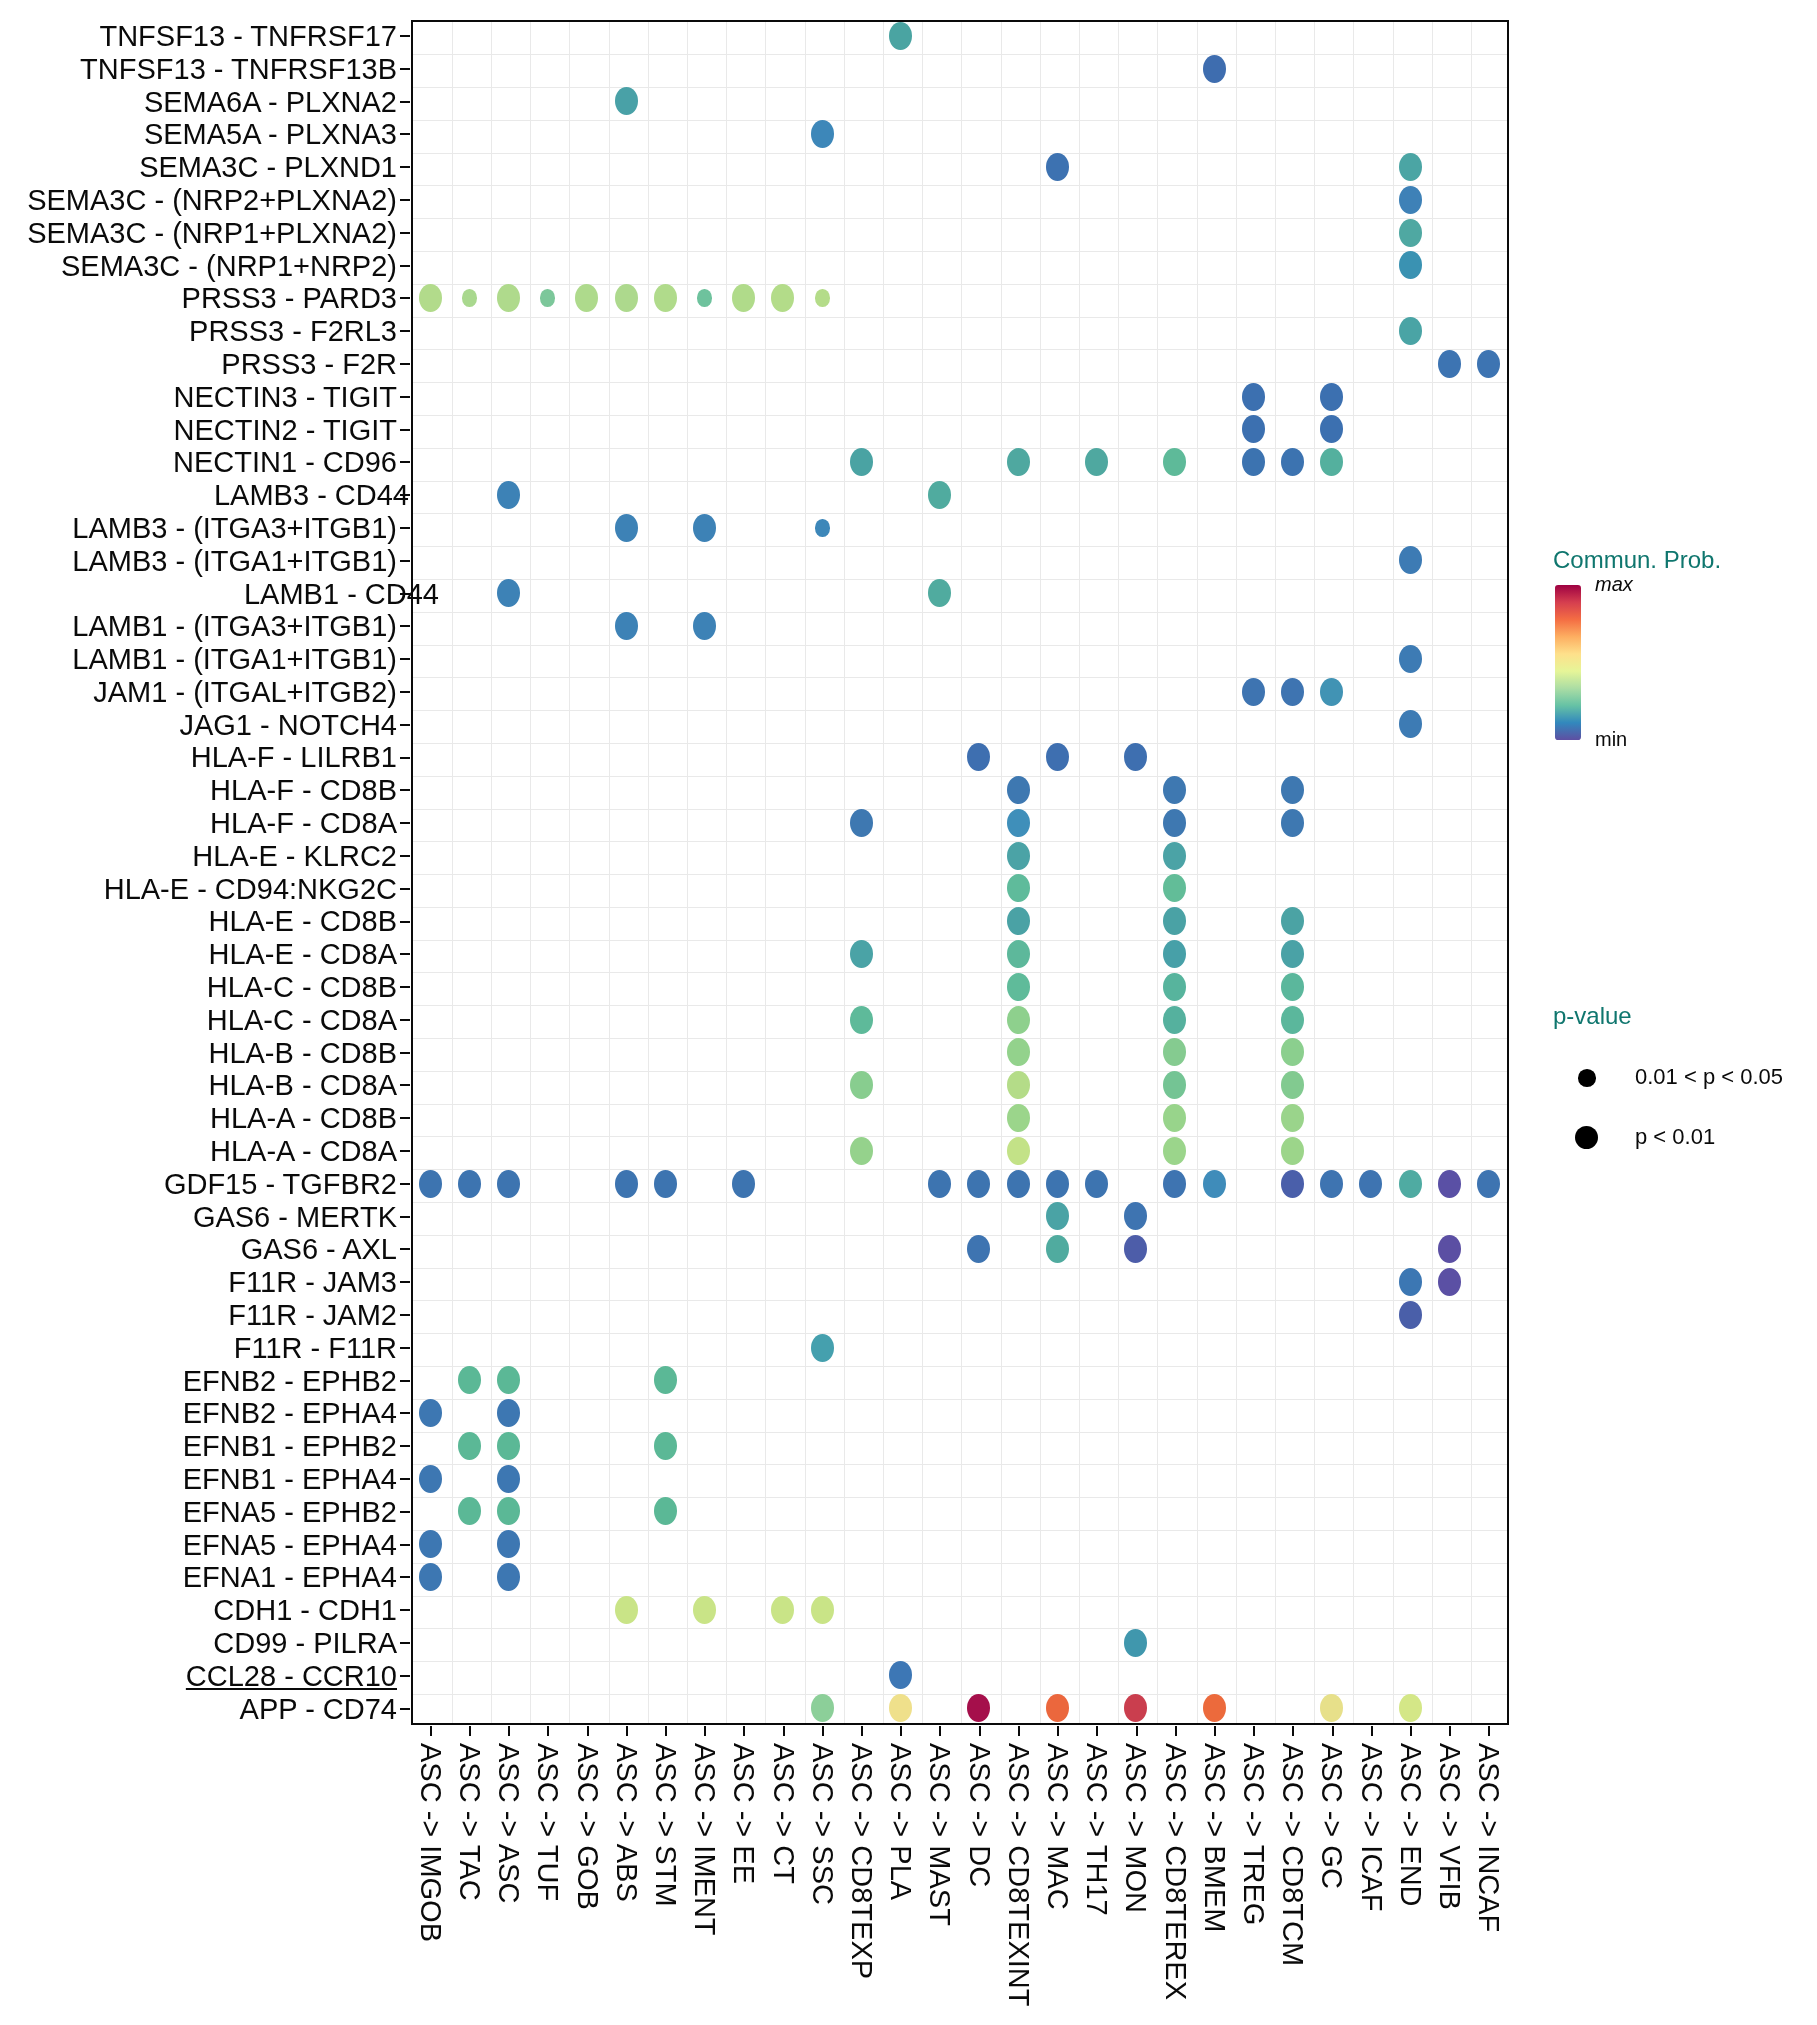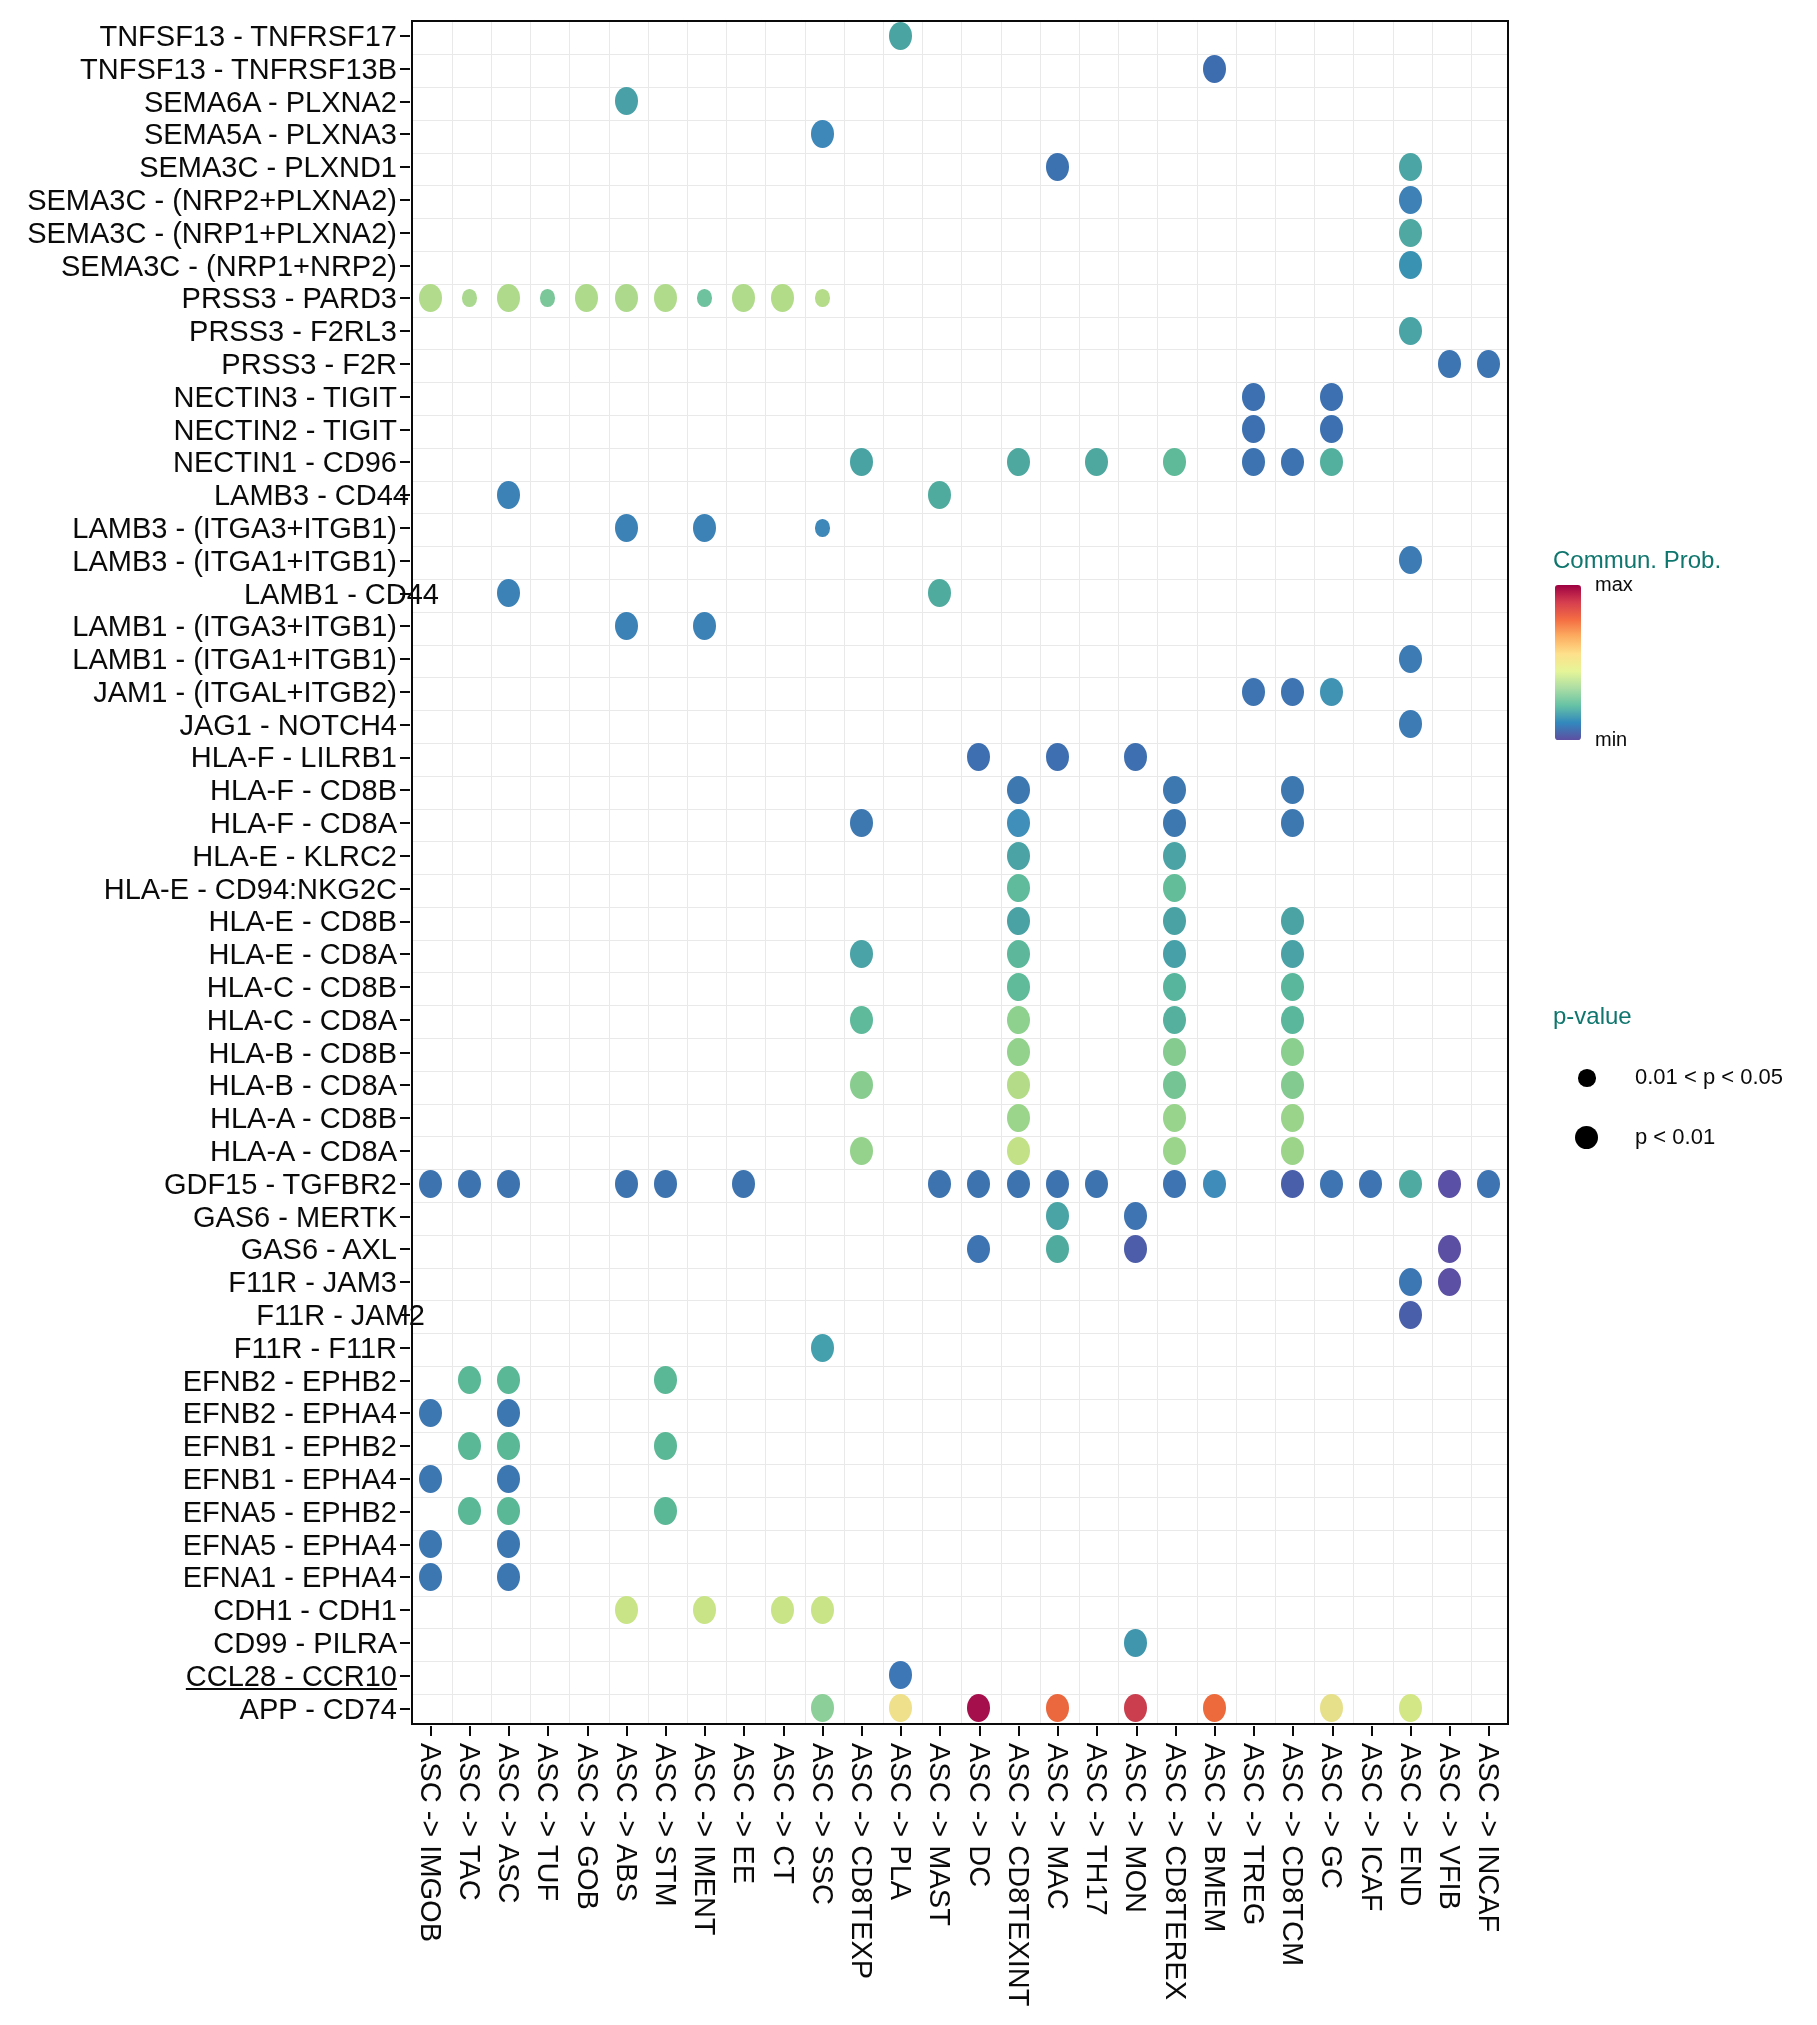--- a/index.html
+++ b/index.html
@@ -330,21 +330,21 @@
       <div class="ylab" style="left: 0px; width: 397px; top: 1135px;">HLA-A - CD8A</div>
       <div class="ytick" style="left: 400px; top: 1150px;"></div>
       <div class="ylab" style="left: 0px; width: 397px; top: 1168px;">GDF15 - TGFBR2</div>
       <div class="ytick" style="left: 400px; top: 1183px;"></div>
       <div class="ylab" style="left: 0px; width: 397px; top: 1201px;">GAS6 - MERTK</div>
       <div class="ytick" style="left: 400px; top: 1216px;"></div>
       <div class="ylab" style="left: 0px; width: 397px; top: 1233px;">GAS6 - AXL</div>
       <div class="ytick" style="left: 400px; top: 1248px;"></div>
       <div class="ylab" style="left: 0px; width: 397px; top: 1266px;">F11R - JAM3</div>
       <div class="ytick" style="left: 400px; top: 1281px;"></div>
-      <div class="ylab" style="left: 0px; width: 397px; top: 1299px; padding-left: 28px;">F11R - JAM2</div>
+      <div class="ylab" style="left: 0px; width: 397px; top: 1299px;">F11R - JAM2</div>
       <div class="ytick" style="left: 400px; top: 1314px;"></div>
       <div class="ylab" style="left: 0px; width: 397px; top: 1332px;">F11R - F11R</div>
       <div class="ytick" style="left: 400px; top: 1347px;"></div>
       <div class="ylab" style="left: 0px; width: 397px; top: 1365px;">EFNB2 - EPHB2</div>
       <div class="ytick" style="left: 400px; top: 1380px;"></div>
       <div class="ylab" style="left: 0px; width: 397px; top: 1397px;">EFNB2 - EPHA4</div>
       <div class="ytick" style="left: 400px; top: 1412px;"></div>
       <div class="ylab" style="left: 0px; width: 397px; top: 1430px;">EFNB1 - EPHB2</div>
       <div class="ytick" style="left: 400px; top: 1445px;"></div>
       <div class="ylab" style="left: 0px; width: 397px; top: 1463px;">EFNB1 - EPHA4</div>
@@ -419,21 +419,21 @@
       <div class="xlab" style="left: 1395px; top: 1743px; height: 291px;">ASC -&gt; END</div>
       <div class="xtick" style="left: 1449px; top: 1726px;"></div>
       <div class="xlab" style="left: 1434px; top: 1743px; height: 291px;">ASC -&gt; VFIB</div>
       <div class="xtick" style="left: 1488px; top: 1726px;"></div>
       <div class="xlab" style="left: 1473px; top: 1743px; height: 291px;">ASC -&gt; INCAF</div>
     </div>
 
   <div>
     <div class="legend-title" id="clTitle" style="left: 1553px; top: 546px;">Commun. Prob.</div>
     <div class="colorbar" id="colorbar" style="left: 1555px; top: 585px; width: 26px; height: 155px; background: linear-gradient(rgb(158, 1, 66), rgb(213, 62, 79), rgb(244, 109, 67), rgb(253, 174, 97), rgb(254, 224, 139), rgb(230, 245, 152), rgb(171, 221, 164), rgb(102, 194, 165), rgb(50, 136, 189), rgb(94, 79, 162));"></div>
-    <div class="cb-lab" id="cbMax" style="left: 1595px; top: 573px;">max</div>
+    <div class="cb-lab" id="cbMax" style="left: 1595px; top: 573px; font-style: italic;">max</div>
     <div class="cb-lab" id="cbMin" style="left: 1595px; top: 728px;">min</div>
   </div>
 
   <div>
     <div class="legend-title" id="pvTitle" style="left: 1553px; top: 1002px;">p-value</div>
     <div class="pv-item-dot" id="pvDot0" style="left: 1578px; top: 1069px; width: 17.7px; height: 17.7px;"></div>
     <div class="pv-item-lab" id="pvLab0" style="left: 1635px; top: 1064px;">0.01 &lt; p &lt; 0.05</div>
     <div class="pv-item-dot" id="pvDot1" style="left: 1575px; top: 1126px; width: 23px; height: 23px;"></div>
     <div class="pv-item-lab" id="pvLab1" style="left: 1635px; top: 1124px;">p &lt; 0.01</div>
   </div>

